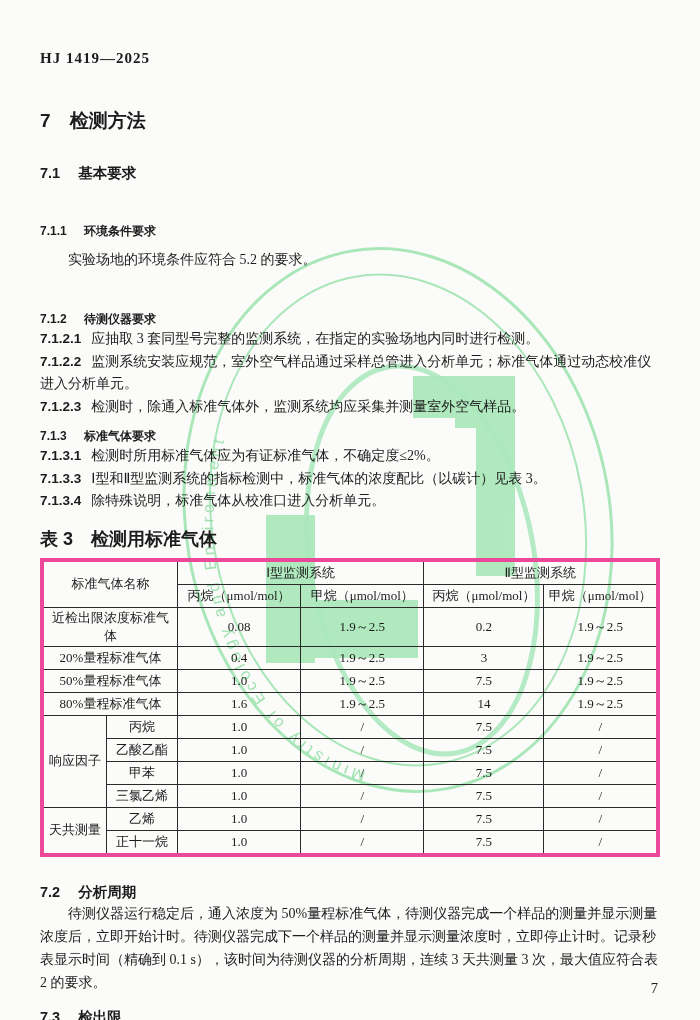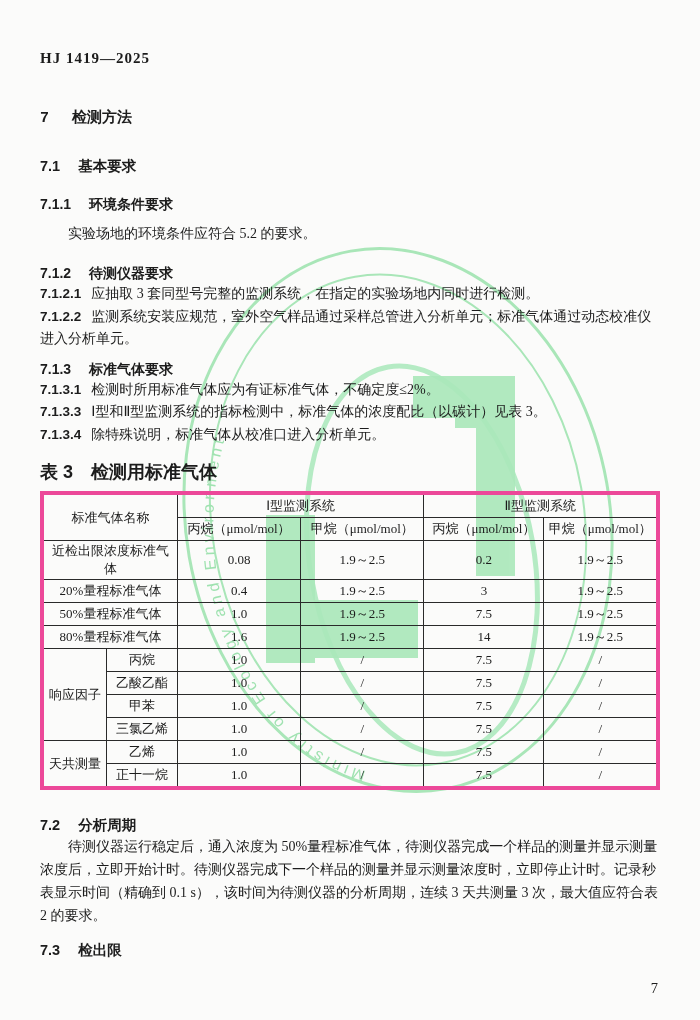--- a/index.html
+++ b/index.html
@@ -16,23 +16,23 @@
   .content{position:relative;z-index:1;}
   .watermark{position:absolute;inset:0;z-index:0;pointer-events:none;}
 
   .doc-code{
     font-family:"Liberation Serif", serif;
     font-weight:bold;
     font-size:15px;
     letter-spacing:1px;
     height:18px;
   }
-  h1.sec{font-family:Liberation Mono, monospace;font-size:15px;font-weight:bold;margin:40px 0 16px 0;}
+  h1.sec{font-family:Liberation Sans, sans-serif;font-size:19px;font-weight:bold;margin:40px 0 16px 0;}
   h2.sec{font-family:"Liberation Sans", sans-serif;font-size:14.5px;font-weight:bold;margin:30px 0 0 0;}
-  h3.sec{font-family:"Liberation Sans", sans-serif;font-size:14px;font-weight:bold;margin:20px 0 0 0;}
+  h3.sec{font-family:"Liberation Sans", sans-serif;font-size:12px;font-weight:bold;margin:40px 0 0 0;}
   h2.sec .num, h1.sec .num, h3.sec .num{margin-right:14px;}
 
   p.body-indent{
     margin:8px 0 0 0;
     font-size:14px;
     line-height:23px;
     text-indent:2em;
   }
   .clauses{}
   p.clause{
@@ -122,20 +122,21 @@
     </h3>
     <p class="body-indent">实验场地的环境条件应符合 5.2 的要求。</p>
 
     <h3 class="sec">
       <span class="num">7.1.2</span>
       <span>待测仪器要求</span>
     </h3>
     <div class="clauses">
       <p class="clause"><b class="cnum">7.1.2.1</b><span>应抽取 3 套同型号完整的监测系统，在指定的实验场地内同时进行检测。</span></p>
       <p class="clause"><b class="cnum">7.1.2.2</b><span>监测系统安装应规范，室外空气样品通过采样总管进入分析单元；标准气体通过动态校准仪进入分析单元。</span></p>
+      <p class="clause"><b class="cnum">7.1.2.3</b><span>检测时，除通入标准气体外，监测系统均应采集并测量室外空气样品。</span></p>
     </div>
 
     <h3 class="sec" style="margin-top:10px;">
       <span class="num">7.1.3</span>
       <span>标准气体要求</span>
     </h3>
     <div class="clauses">
       <p class="clause"><b class="cnum">7.1.3.1</b><span>检测时所用标准气体应为有证标准气体，不确定度≤2%。</span></p>
       <p class="clause"><b class="cnum">7.1.3.3</b><span>Ⅰ型和Ⅱ型监测系统的指标检测中，标准气体的浓度配比（以碳计）见表 3。</span></p>
       <p class="clause"><b class="cnum">7.1.3.4</b><span>除特殊说明，标准气体从校准口进入分析单元。</span></p>

